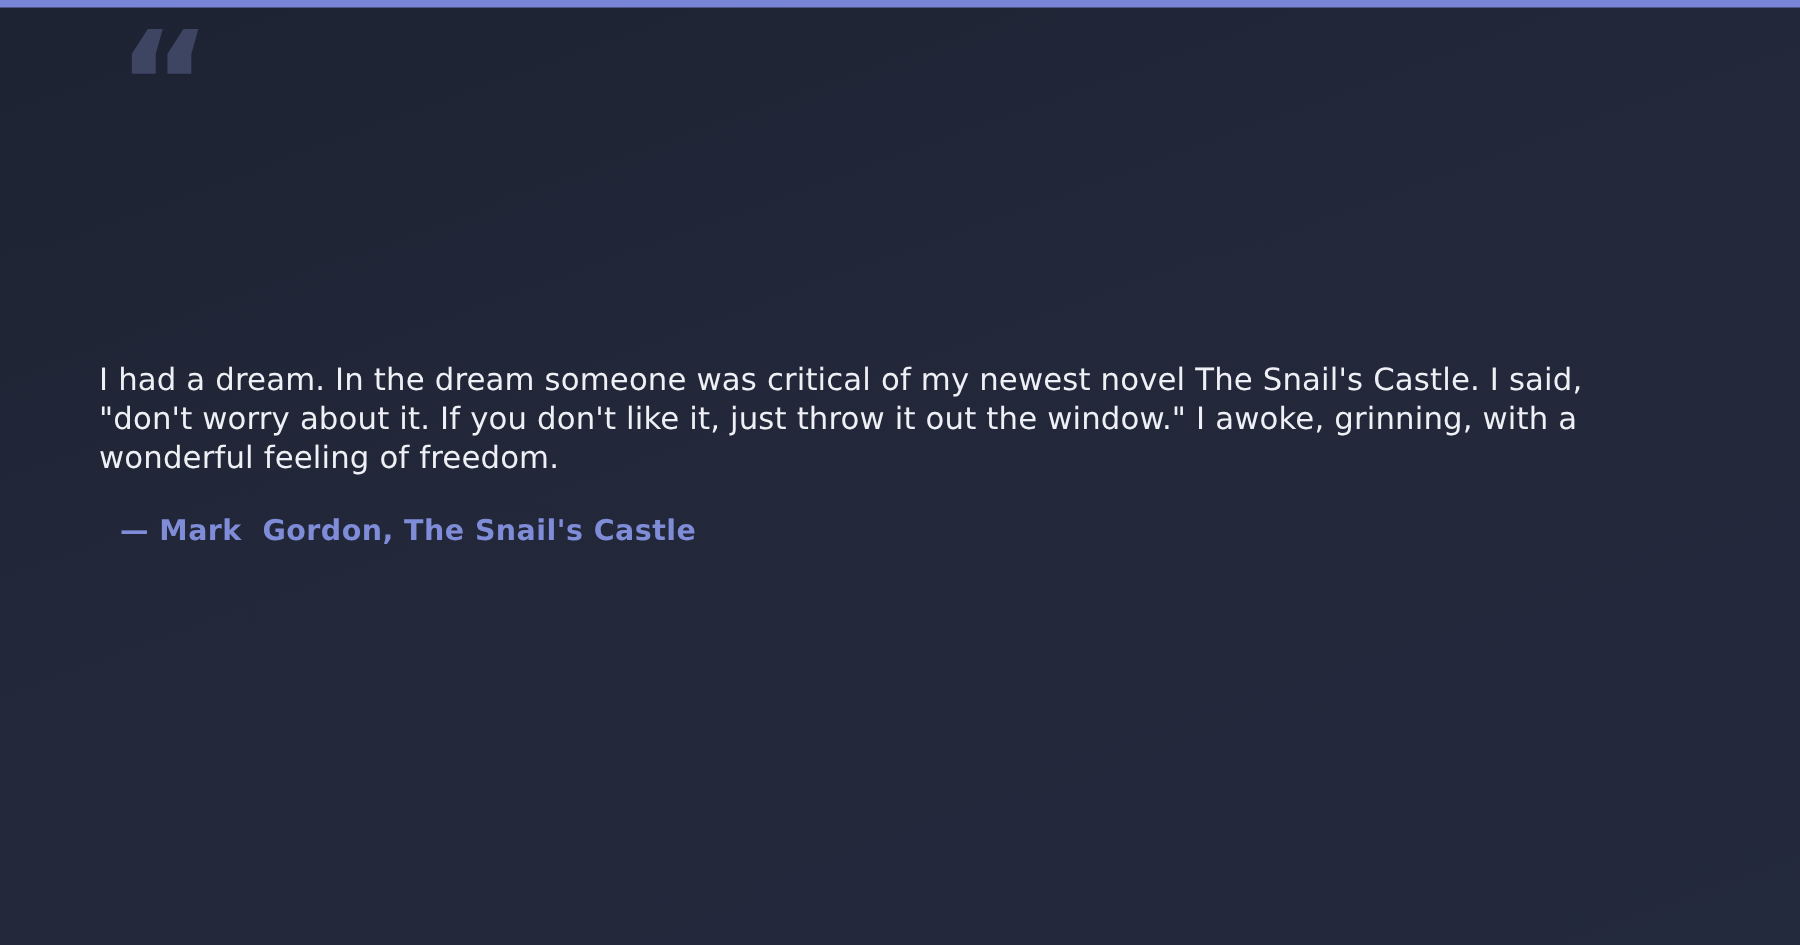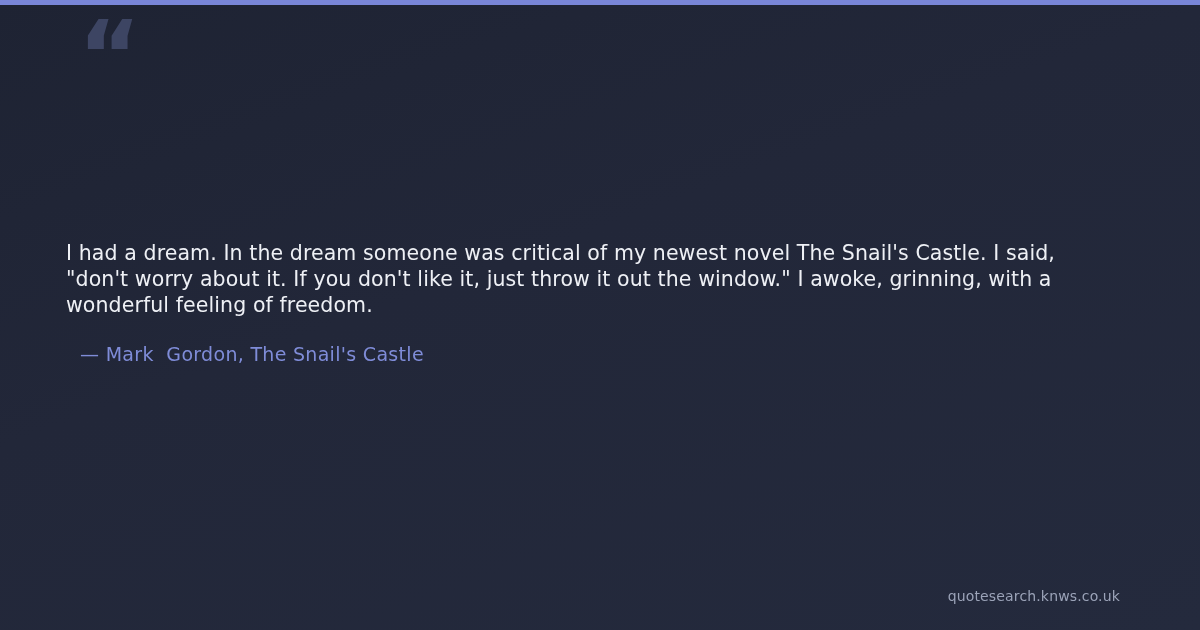--- a/index.html
+++ b/index.html
@@ -64,21 +64,21 @@
     white-space: pre-wrap;
   }
 
   
   .attribution {
     position: absolute;
     left: 80px;
     top: 341px;
     font-size: 19px;
     line-height: 26px;
-    font-weight: 400;
+    font-weight: 700;
     color: #7f8cd8;
     letter-spacing: 0.3px;
     white-space: pre;
   }
 
   
   .footer-source {
     position: absolute;
     right: 80px;
     bottom: 25px;
@@ -95,15 +95,14 @@
 <div class="quote-card">
 
   <div class="accent-bar"></div>
 
   <div class="quote-mark">“</div>
 
   <div class="quote-body">I had a dream. In the dream someone was critical of my newest novel The Snail's Castle. I said, "don't worry about it. If you don't like it, just throw it out the window." I awoke, grinning, with a wonderful feeling of freedom.</div>
 
   <div class="attribution">— Mark  Gordon, The Snail's Castle</div>
 
-  <div class="footer-source">quotesearch.knws.co.uk</div>
 
 </div>
 
 </body></html>

